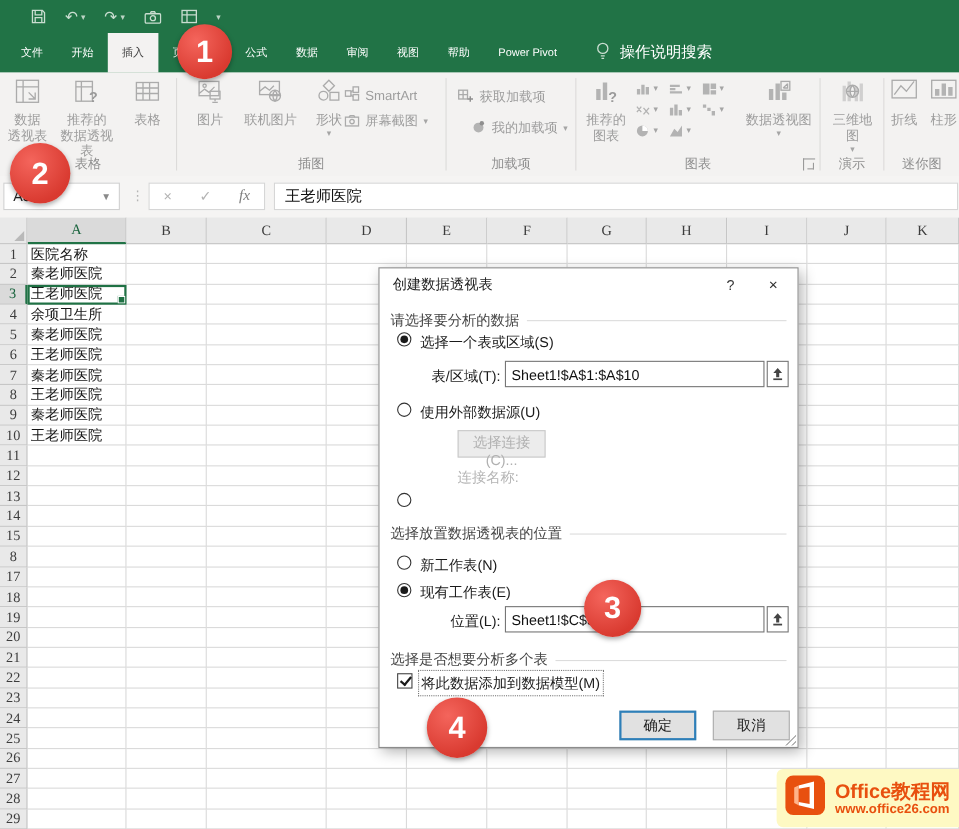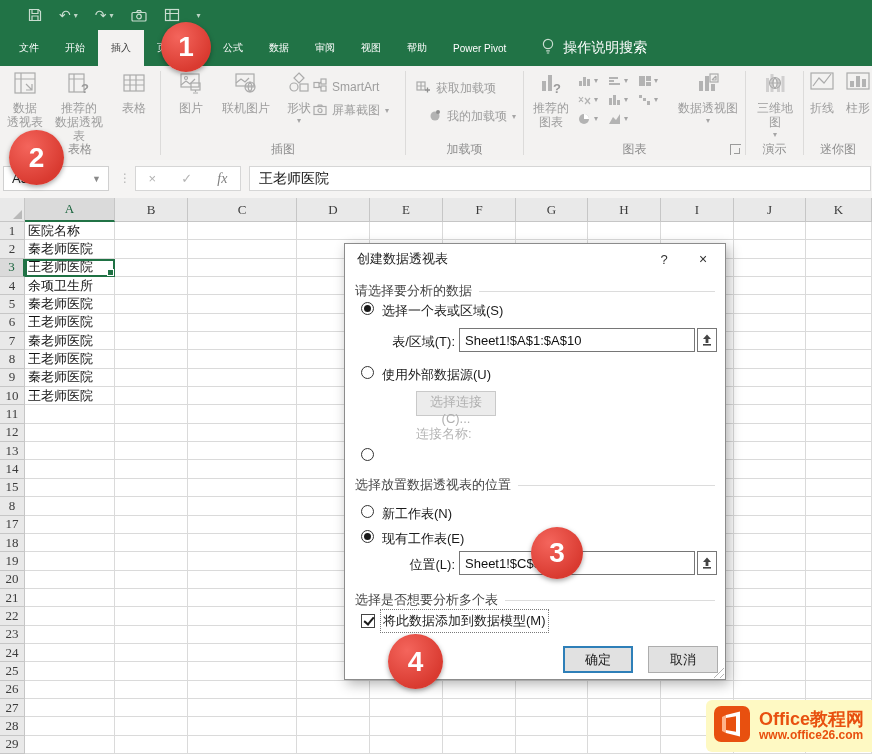--- a/index.html
+++ b/index.html
@@ -85,21 +85,21 @@
   .fl1{top:89px}.fl2{top:312px}
   .finput{position:absolute;left:114px;width:236px;height:24px;border:1px solid #767676;font:13px "Liberation Sans","DejaVu Sans",sans-serif;
           padding:0 5px;box-sizing:border-box;color:#111;}
   .fi1{top:84px}.fi2{top:307px}
   .rangebtn{position:absolute;left:352px;width:20px;height:24px;border:1px solid #767676;background:#fff;
             display:flex;align-items:center;justify-content:center;padding:0;box-sizing:border-box;}
   .rb1{top:84px}.rb2{top:307px}
   .connbtn{position:absolute;top:147px;left:71px;width:80px;height:25px;background:#ececec;border:1px solid #c9c9c9;
            color:#b0b0b0;font-size:13px;}
   .connname{position:absolute;top:181px;left:71px;color:#b5b5b5;}
-  .chkrow{position:absolute;top:368px;left:16px;display:flex;gap:8px;align-items:center;}
+  .chkrow{position:absolute;top:368px;left:16px;display:flex;gap:8px;}
   .cb{width:14px;height:14px;border:1px solid #444;background:#fff;position:relative;flex:none;box-sizing:border-box;}
   .cb::after{content:"";position:absolute;left:4px;top:0px;width:4px;height:8px;
              border-right:2px solid #1a1a1a;border-bottom:2px solid #1a1a1a;transform:rotate(40deg);}
   .chklabel{outline:1px dotted #7a7a7a;outline-offset:2px;}
   .dbtn{position:absolute;top:402px;width:70px;height:27px;background:#e1e1e1;font-size:13px;color:#1a1a1a;
         font-family:"Liberation Sans","DejaVu Sans",sans-serif;}
   .btn-ok{left:218px;border:2px solid #2e7fb8;}
   .btn-cancel{left:303px;border:1px solid #adadad;}
   .grip{position:absolute;right:1px;bottom:1px;width:13px;height:13px;
         background:repeating-linear-gradient(135deg,transparent 0 3px,#b5b5b5 3px 4px);

